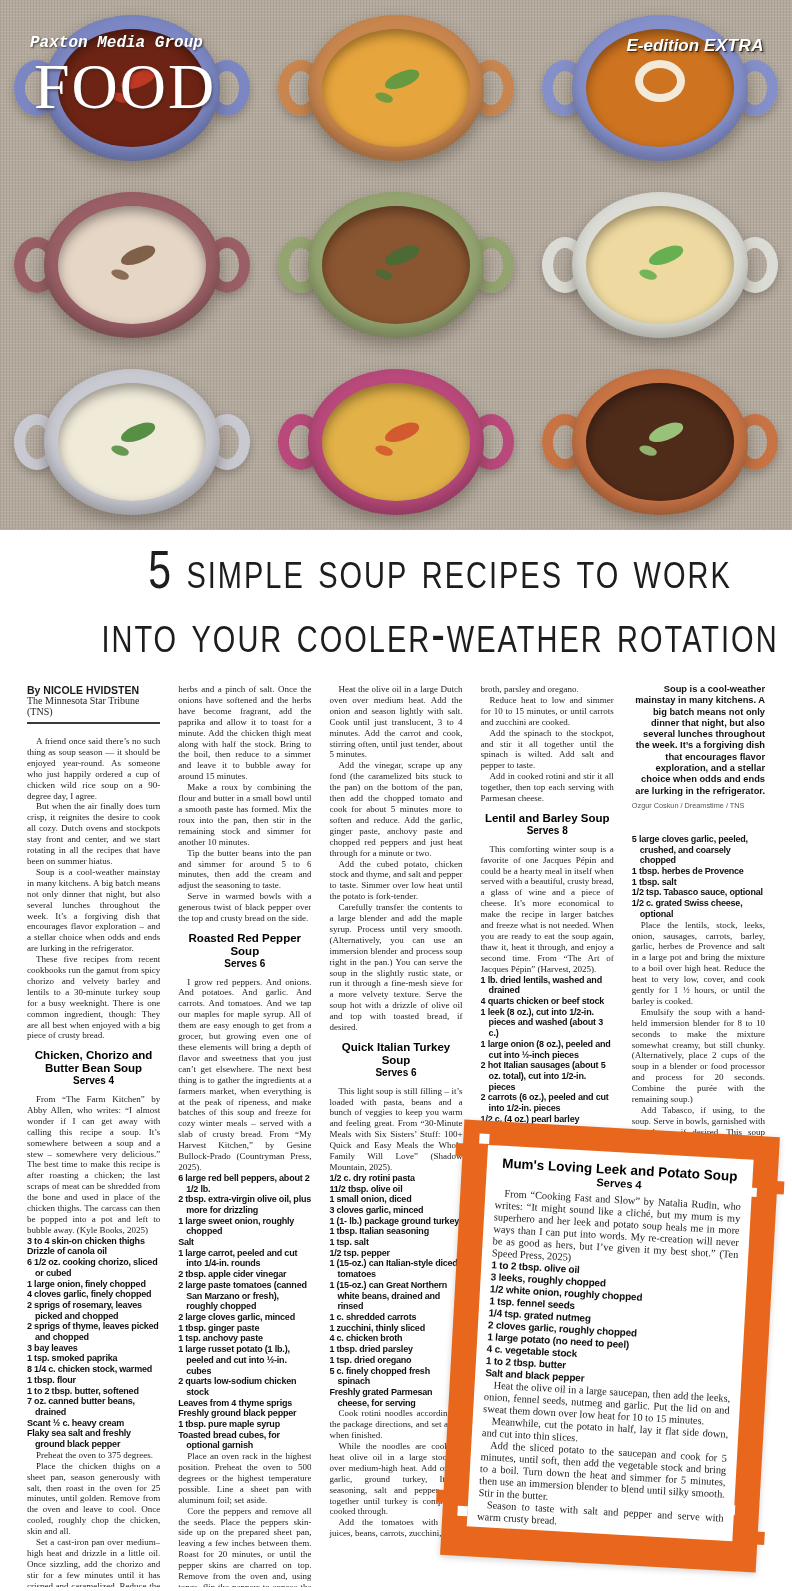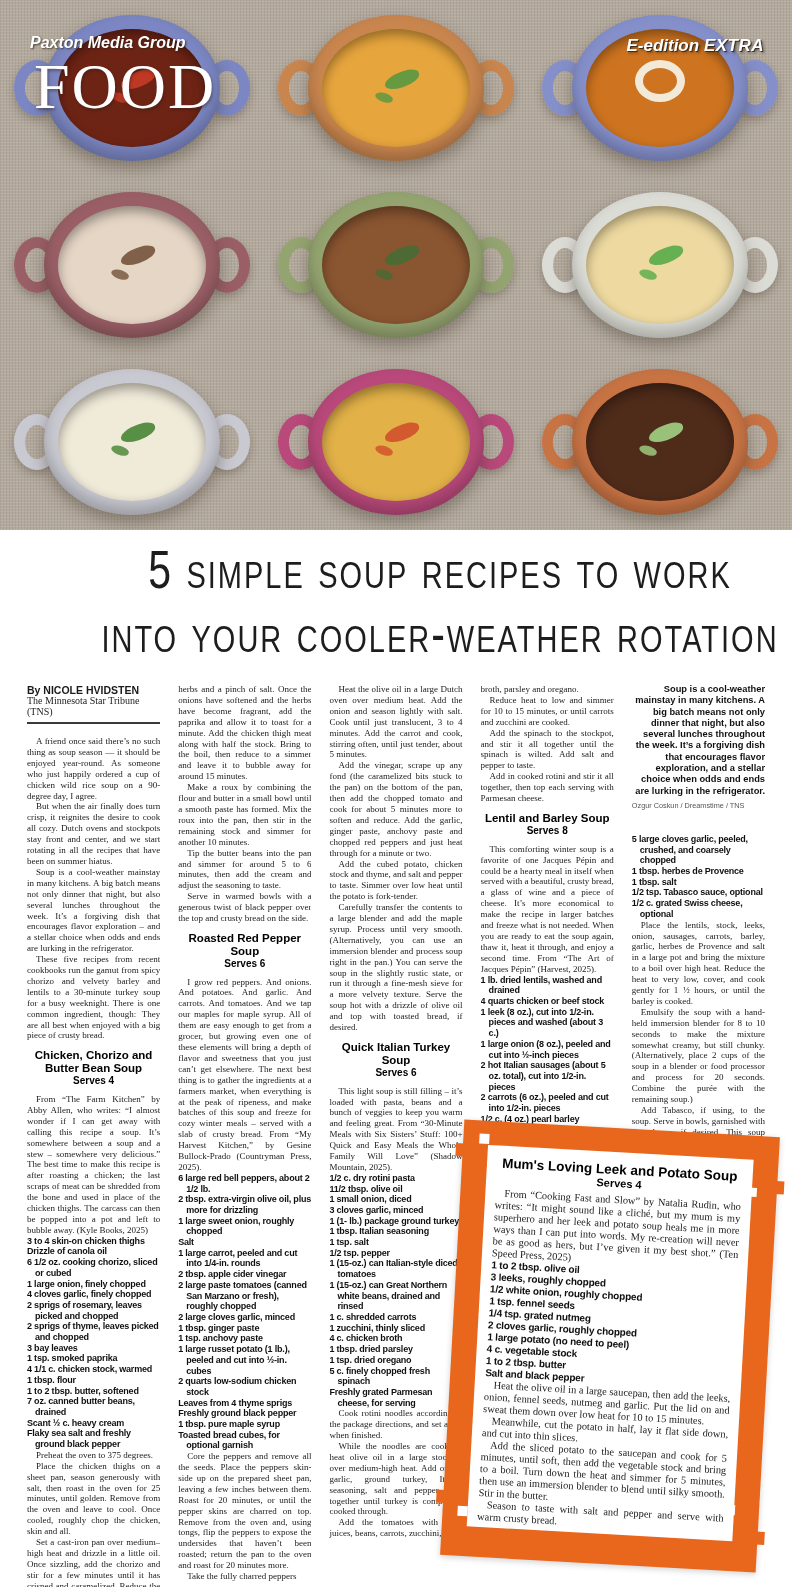--- a/index.html
+++ b/index.html
@@ -23,21 +23,21 @@
   .handle{position:absolute;top:50%;width:24px;height:34px;transform:translateY(-50%);
           border:11px solid #999;border-radius:50%;background:transparent;
           box-shadow:0 4px 8px rgba(55,45,35,.30);}
   .handle.left{left:14px}.handle.right{right:14px}
   .garnish{position:absolute;width:36px;height:15px;left:42%;top:36%;
            border-radius:60% 40% 55% 45%;transform:rotate(-18deg);opacity:.95;}
   .garnish.g2{width:18px;height:9px;left:36%;top:54%;transform:rotate(22deg);opacity:.85;}
   .swirl{position:absolute;left:50%;top:44%;width:34px;height:26px;
          transform:translate(-50%,-50%);border:8px solid #fff;border-radius:50%;}
 
-  .brand{position:absolute;left:30px;top:34px;font-family:Liberation Sans, sans-serif;
+  .brand{position:absolute;left:30px;top:34px;font-family:Liberation Mono, monospace;
          font-weight:bold;font-style:italic;font-size:16px;color:#ffffff;
          text-shadow:1px 1px 2px rgba(40,30,20,.75);}
   .section-title{position:absolute;left:34px;top:52px;font-family:"Liberation Serif",serif;
          font-size:64px;line-height:70px;color:#ffffff;letter-spacing:2px;
          text-shadow:1px 2px 3px rgba(40,30,20,.45);}
   .edition{position:absolute;right:28px;top:36px;font-family:"Liberation Sans",sans-serif;
          font-weight:bold;font-style:italic;font-size:17px;color:#ffffff;
          text-shadow:1px 1px 0 rgba(45,35,25,.85),2px 2px 3px rgba(45,35,25,.6);}
   .edition .extra{letter-spacing:.5px;}
 
@@ -213,21 +213,21 @@
         <div class="para" data-interactable="false">From “The Farm Kitchen” by Abby Allen, who writes: “I almost wonder if I can get away with calling this recipe a soup. It’s somewhere between a soup and a stew – somewhere very delicious.” The best time to make this recipe is after roasting a chicken; the last scraps of meat can be shredded from the bone and used in place of the chicken thighs. The carcass can then be popped into a pot and left to bubble away. (Kyle Books, 2025)</div>
         <div class="ing" data-interactable="false">3 to 4 skin-on chicken thighs</div>
         <div class="ing" data-interactable="false">Drizzle of canola oil</div>
         <div class="ing" data-interactable="false">6 1/2 oz. cooking chorizo, sliced or cubed</div>
         <div class="ing" data-interactable="false">1 large onion, finely chopped</div>
         <div class="ing" data-interactable="false">4 cloves garlic, finely chopped</div>
         <div class="ing" data-interactable="false">2 sprigs of rosemary, leaves picked and chopped</div>
         <div class="ing" data-interactable="false">2 sprigs of thyme, leaves picked and chopped</div>
         <div class="ing" data-interactable="false">3 bay leaves</div>
         <div class="ing" data-interactable="false">1 tsp. smoked paprika</div>
-        <div class="ing" data-interactable="false">4 1/1 c. chicken stock, warmed</div>
+        <div class="ing" data-interactable="false">8 1/4 c. chicken stock, warmed</div>
         <div class="ing" data-interactable="false">1 tbsp. flour</div>
         <div class="ing" data-interactable="false">1 to 2 tbsp. butter, softened</div>
         <div class="ing" data-interactable="false">7 oz. canned butter beans, drained</div>
         <div class="ing" data-interactable="false">Scant ½ c. heavy cream</div>
         <div class="ing" data-interactable="false">Flaky sea salt and freshly ground black pepper</div>
         <div class="para" data-interactable="false">Preheat the oven to 375 degrees.</div>
         <div class="para" data-interactable="false">Place the chicken thighs on a sheet pan, season generously with salt, then roast in the oven for 25 minutes, until golden. Remove from the oven and leave to cool. Once cooled, roughly chop the chicken, skin and all.</div>
         <div class="para" data-interactable="false">Set a cast-iron pan over medium–high heat and drizzle in a little oil. Once sizzling, add the chorizo and stir for a few minutes until it has crisped and caramelized. Reduce the heat, then add the onion, garlic,</div>
       </div>
       <div class="col" data-interactable="false">
@@ -249,20 +249,21 @@
         <div class="ing" data-interactable="false">2 large paste tomatoes (canned San Marzano or fresh), roughly chopped</div>
         <div class="ing" data-interactable="false">2 large cloves garlic, minced</div>
         <div class="ing" data-interactable="false">1 tbsp. ginger paste</div>
         <div class="ing" data-interactable="false">1 tsp. anchovy paste</div>
         <div class="ing" data-interactable="false">1 large russet potato (1 lb.), peeled and cut into ½-in. cubes</div>
         <div class="ing" data-interactable="false">2 quarts low-sodium chicken stock</div>
         <div class="ing" data-interactable="false">Leaves from 4 thyme sprigs</div>
         <div class="ing" data-interactable="false">Freshly ground black pepper</div>
         <div class="ing" data-interactable="false">1 tbsp. pure maple syrup</div>
         <div class="ing" data-interactable="false">Toasted bread cubes, for optional garnish</div>
+        <div class="para" data-interactable="false">Place an oven rack in the highest position. Preheat the oven to 500 degrees or the highest temperature possible. Line a sheet pan with aluminum foil; set aside.</div>
         <div class="para" data-interactable="false">Core the peppers and remove all the seeds. Place the peppers skin-side up on the prepared sheet pan, leaving a few inches between them. Roast for 20 minutes, or until the pepper skins are charred on top. Remove from the oven and, using tongs, flip the peppers to expose the undersides that haven’t been roasted; return the pan to the oven and roast for 20 minutes more.</div>
         <div class="para" data-interactable="false">Take the fully charred peppers</div>
       </div>
       <div class="col" data-interactable="false">
         <div class="para" data-interactable="false">Heat the olive oil in a large Dutch oven over medium heat. Add the onion and season lightly with salt. Cook until just translucent, 3 to 4 minutes. Add the carrot and cook, stirring often, until just tender, about 5 minutes.</div>
         <div class="para" data-interactable="false">Add the vinegar, scrape up any fond (the caramelized bits stuck to the pan) on the bottom of the pan, then add the chopped tomato and cook for about 5 minutes more to soften and reduce. Add the garlic, ginger paste, anchovy paste and chopped red peppers and just heat through for a minute or two.</div>
         <div class="para" data-interactable="false">Add the cubed potato, chicken stock and thyme, and salt and pepper to taste. Simmer over low heat until the potato is fork-tender.</div>
         <div class="para" data-interactable="false">Carefully transfer the contents to a large blender and add the maple syrup. Process until very smooth. (Alternatively, you can use an immersion blender and process soup right in the pan.) You can serve the soup in the slightly rustic state, or run it through a fine-mesh sieve for a more velvety texture. Serve the soup hot with a drizzle of olive oil and top with toasted bread, if desired.</div>
         <div class="recipe-head" data-interactable="false">
           <div class="recipe-title" data-interactable="false">Quick Italian Turkey Soup</div>

